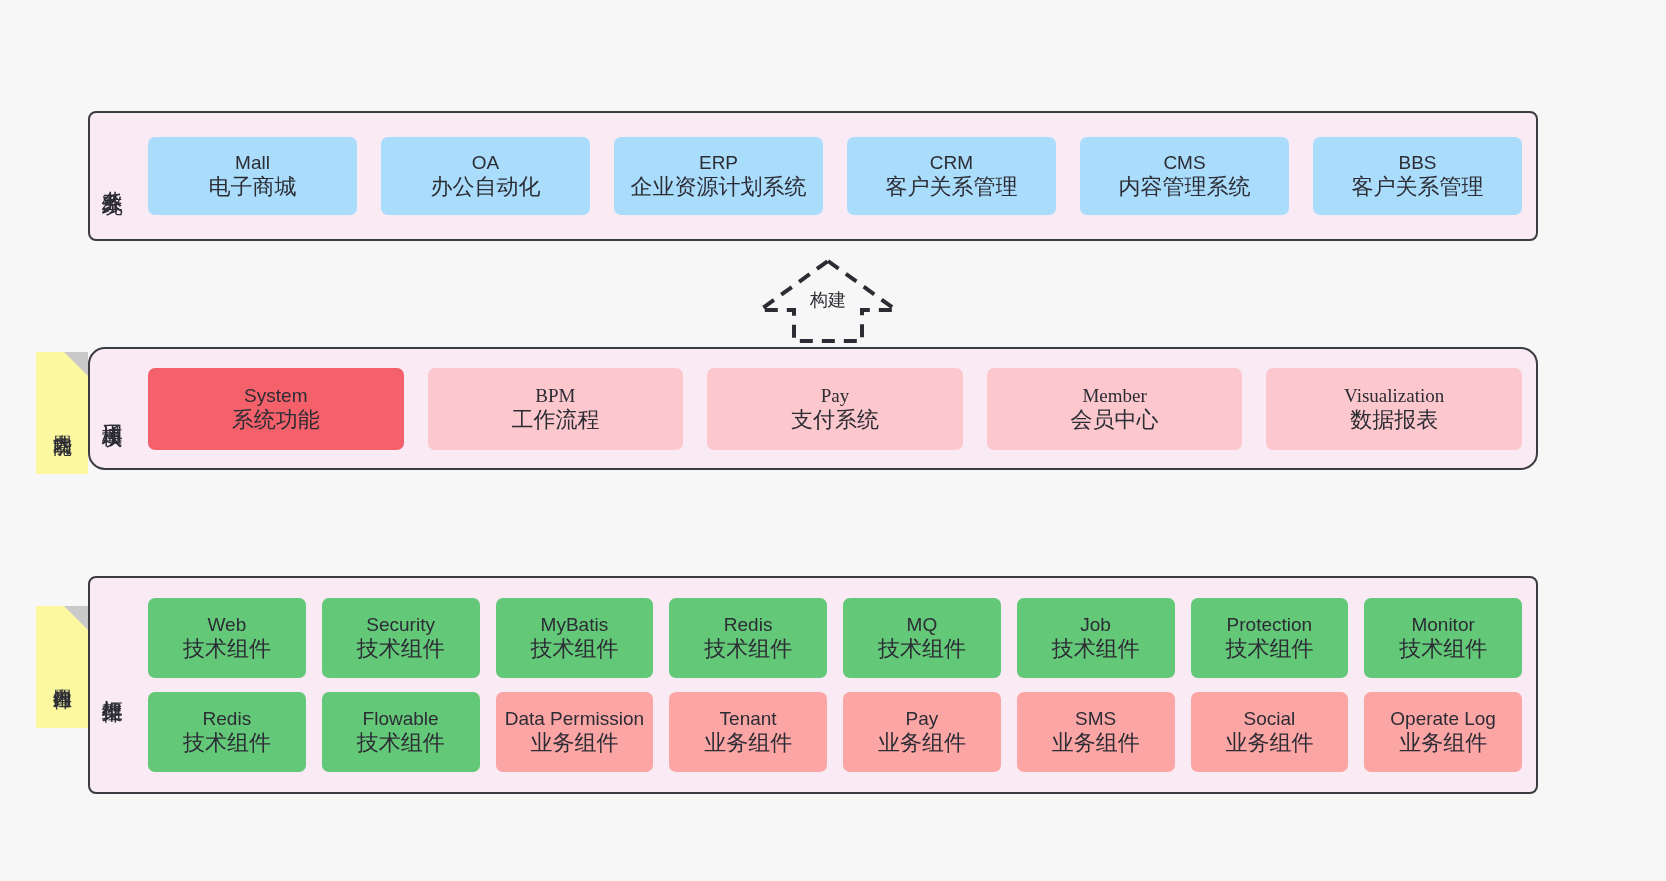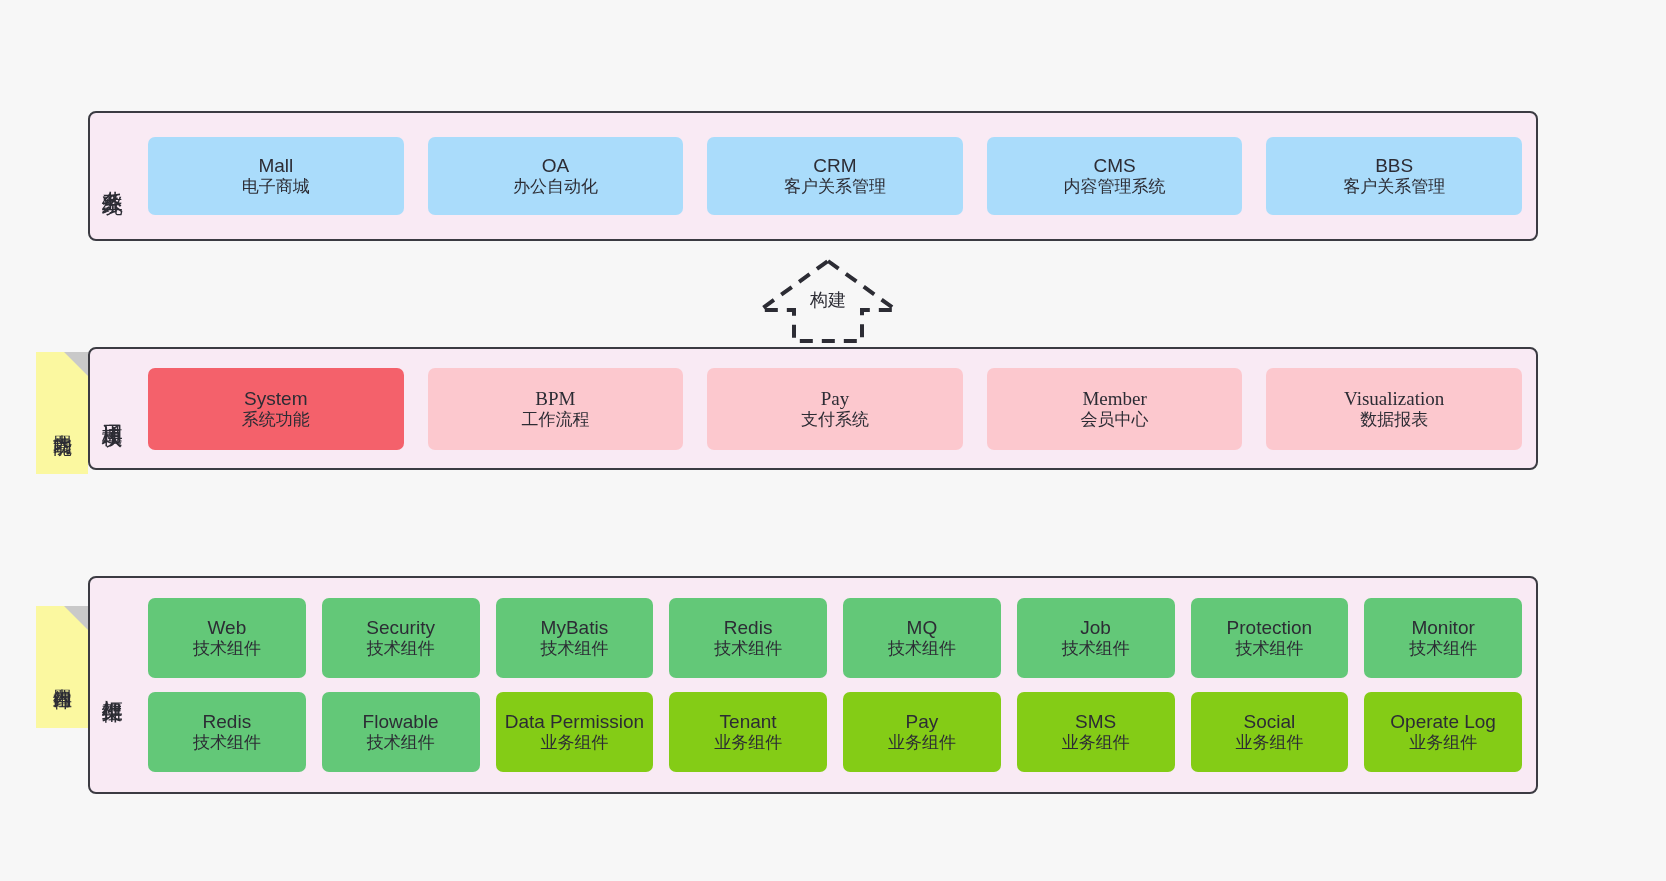--- a/index.html
+++ b/index.html
@@ -61,30 +61,30 @@
     display: flex;
     flex-direction: column;
     align-items: center;
     justify-content: center;
     text-align: center;
     color: #2c2c34;
     line-height: 1.22;
     padding: 4px 6px;
   }
   .node .en { font-size: 19px; }
-  .node .cn { font-size: 17px; }
+  .node .cn { font-size: 22px; }
   .node.h-biz  { height: 78px; }
   .node.h-mod  { height: 82px; }
   .node.h-frm  { height: 80px; }
 
   .c-blue      { background: #aadcfb; }
   .c-red       { background: #f4616b; }
   .c-pink      { background: #fcc8ce; font-family: Liberation Serif, serif; }
   .c-green     { background: #63c878; }
-  .c-lgreen    { background: #84cc16; }
+  .c-lgreen    { background: #fca5a5; }
 
   
   .note {
     position: absolute;
     background: #fbf8a0;
     display: flex;
     align-items: center;
     justify-content: center;
     font-size: 19px;
     color: #2c2c34;
@@ -127,20 +127,24 @@
 
       <div class="node h-biz c-blue">
         <span class="en">Mall</span>
         <span class="cn">电子商城</span>
       </div>
       <div class="node h-biz c-blue">
         <span class="en">OA</span>
         <span class="cn">办公自动化</span>
       </div>
       <div class="node h-biz c-blue">
+        <span class="en">ERP</span>
+        <span class="cn">企业资源计划系统</span>
+      </div>
+      <div class="node h-biz c-blue">
         <span class="en">CRM</span>
         <span class="cn">客户关系管理</span>
       </div>
       <div class="node h-biz c-blue">
         <span class="en">CMS</span>
         <span class="cn">内容管理系统</span>
       </div>
       <div class="node h-biz c-blue">
         <span class="en">BBS</span>
         <span class="cn">客户关系管理</span>
@@ -154,21 +158,21 @@
       <path d="M71 3 L139 52 L105 52 L105 83 L37 83 L37 52 L3 52 Z" fill="none" stroke="#2c2c34" stroke-width="4" stroke-dasharray="13 9" stroke-linejoin="miter"></path>
     </svg>
     <span class="alabel" style="top:30px;">构建</span>
   </div>
 
   <div class="note" id="note-builtin-function" style="left:36px; top:352px; width:52px; height:122px;">
     <span class="fold"></span>
     <span>内置功能</span>
   </div>
 
-  <div class="layer" id="layer-modules" style="left:88px; top:347px; width:1450px; height:123px;">
+  <div class="layer" id="layer-modules" style="left:88px; top:347px; width:1450px; height:123px;border-radius:17px;">
     <div class="layer-title">通用模块</div>
     <div class="boxes">
 
       <div class="node h-mod c-red">
         <span class="en">System</span>
         <span class="cn">系统功能</span>
       </div>
       <div class="node h-mod c-pink">
         <span class="en">BPM</span>
         <span class="cn">工作流程</span>

